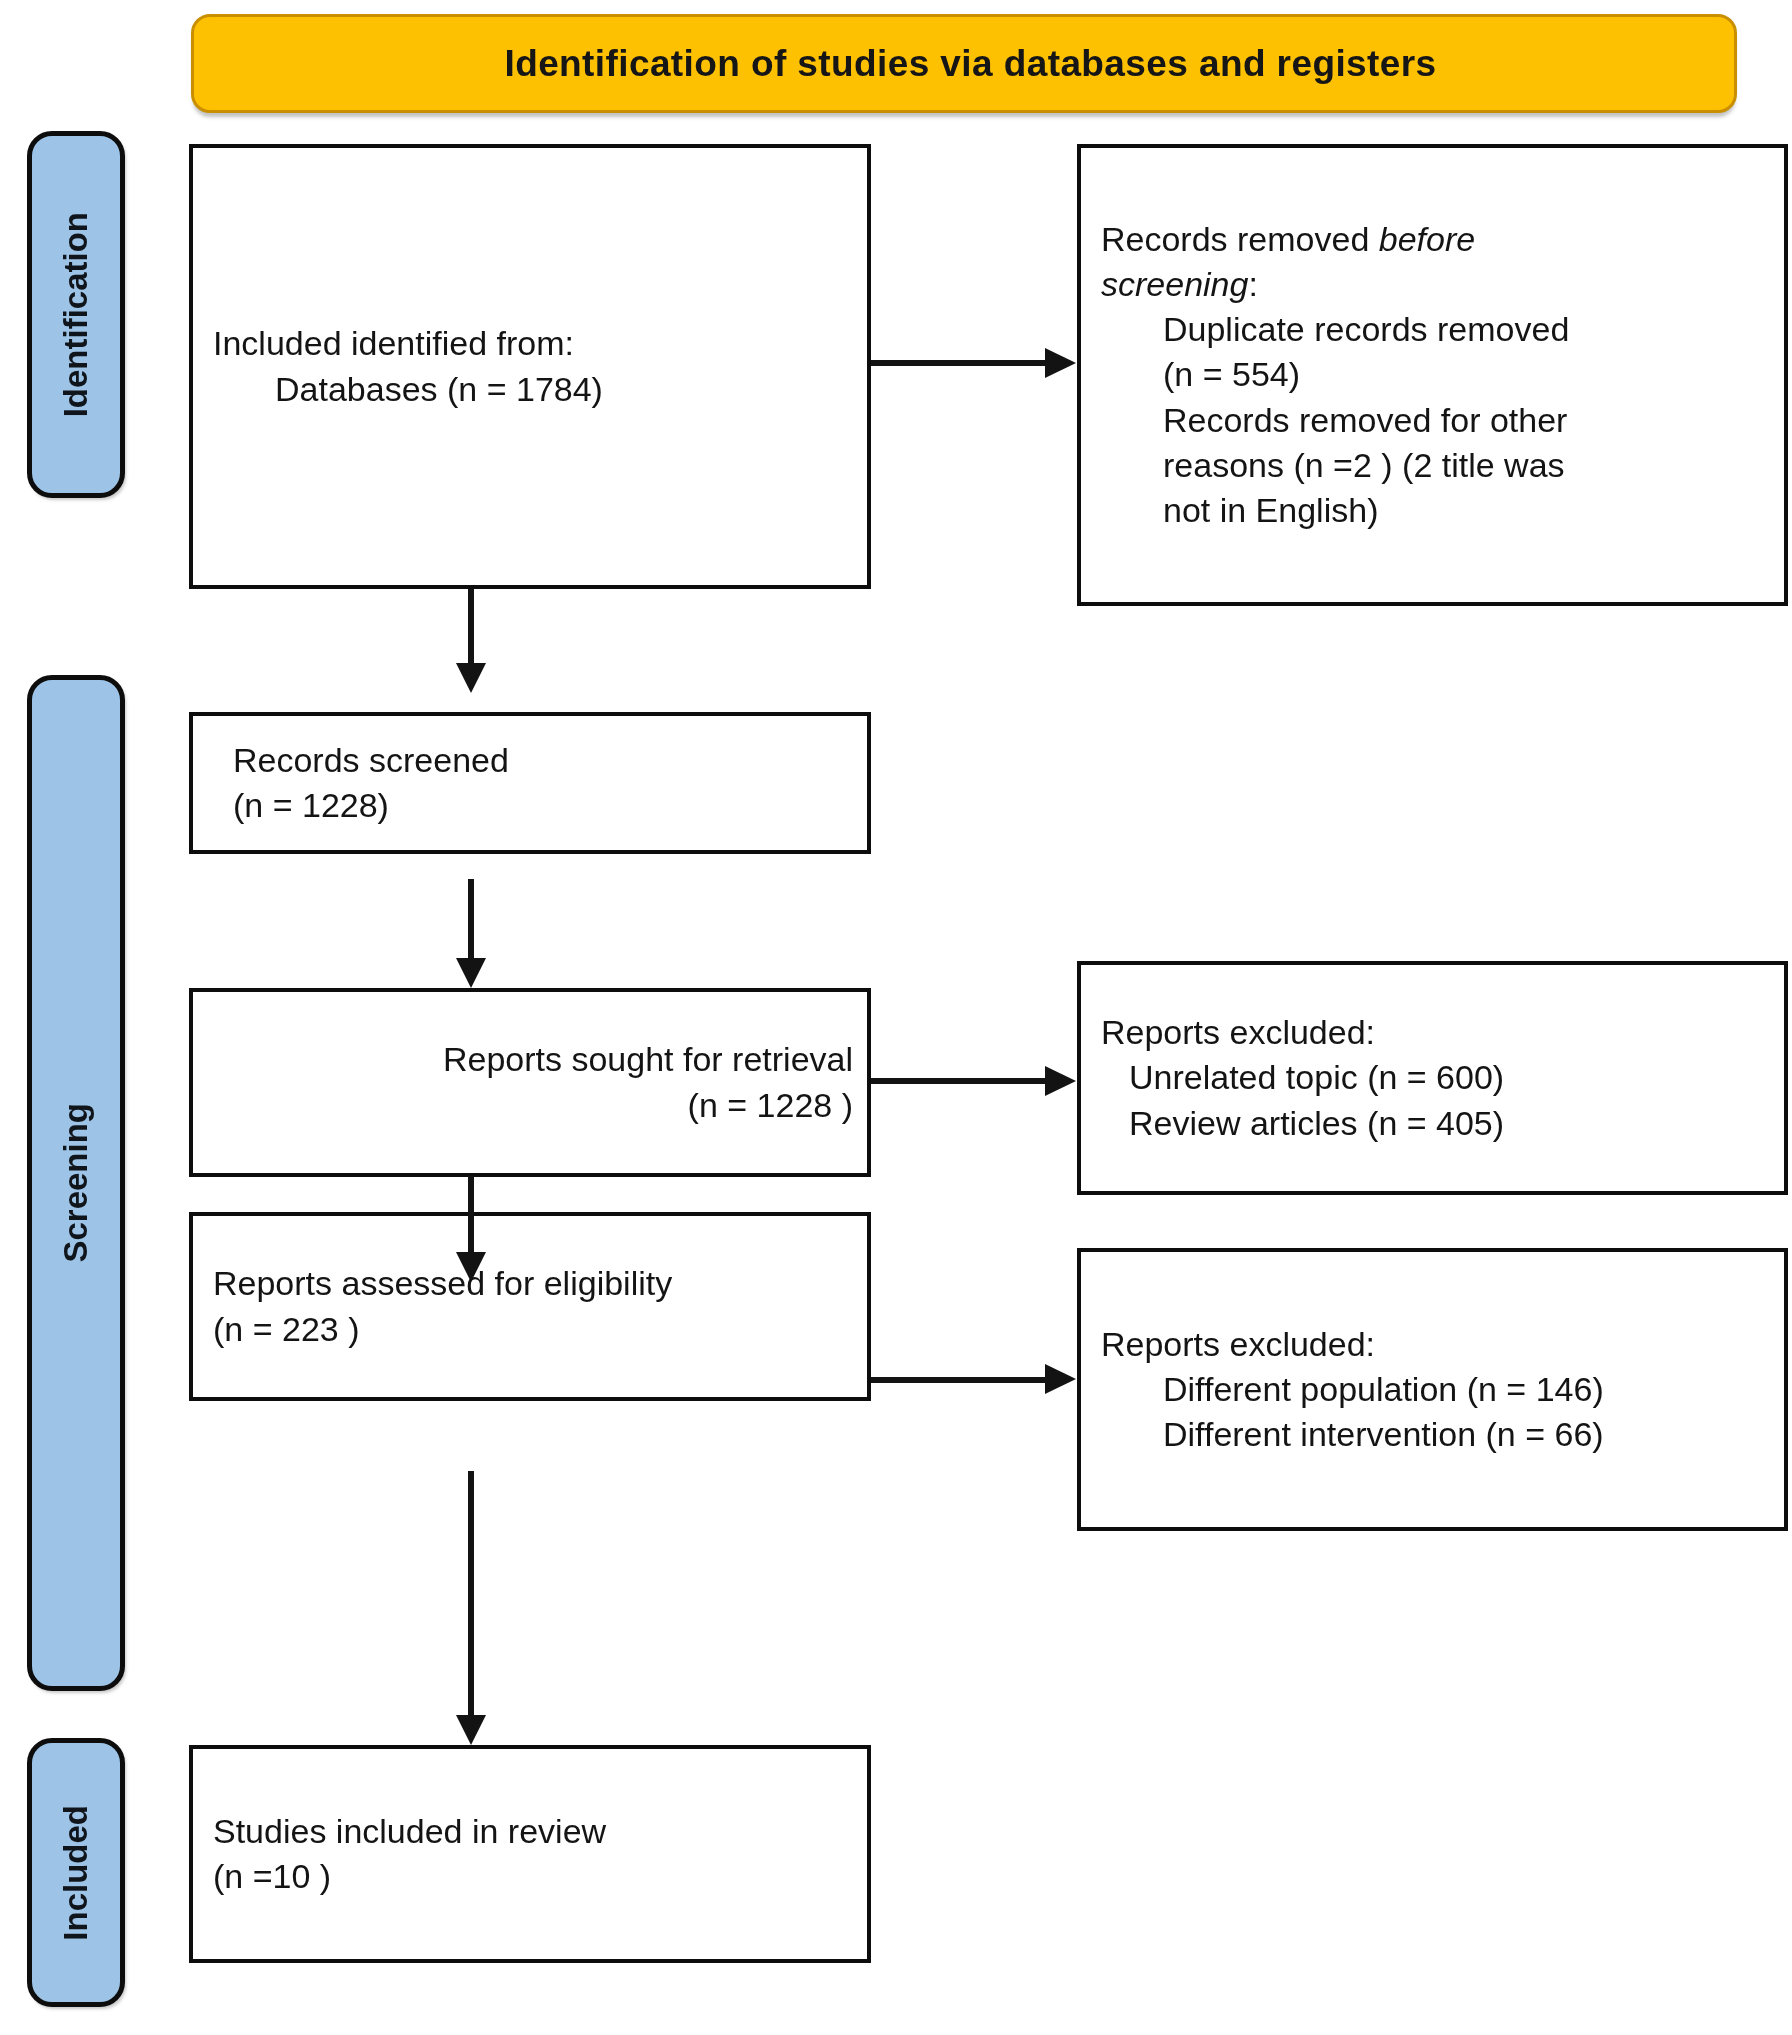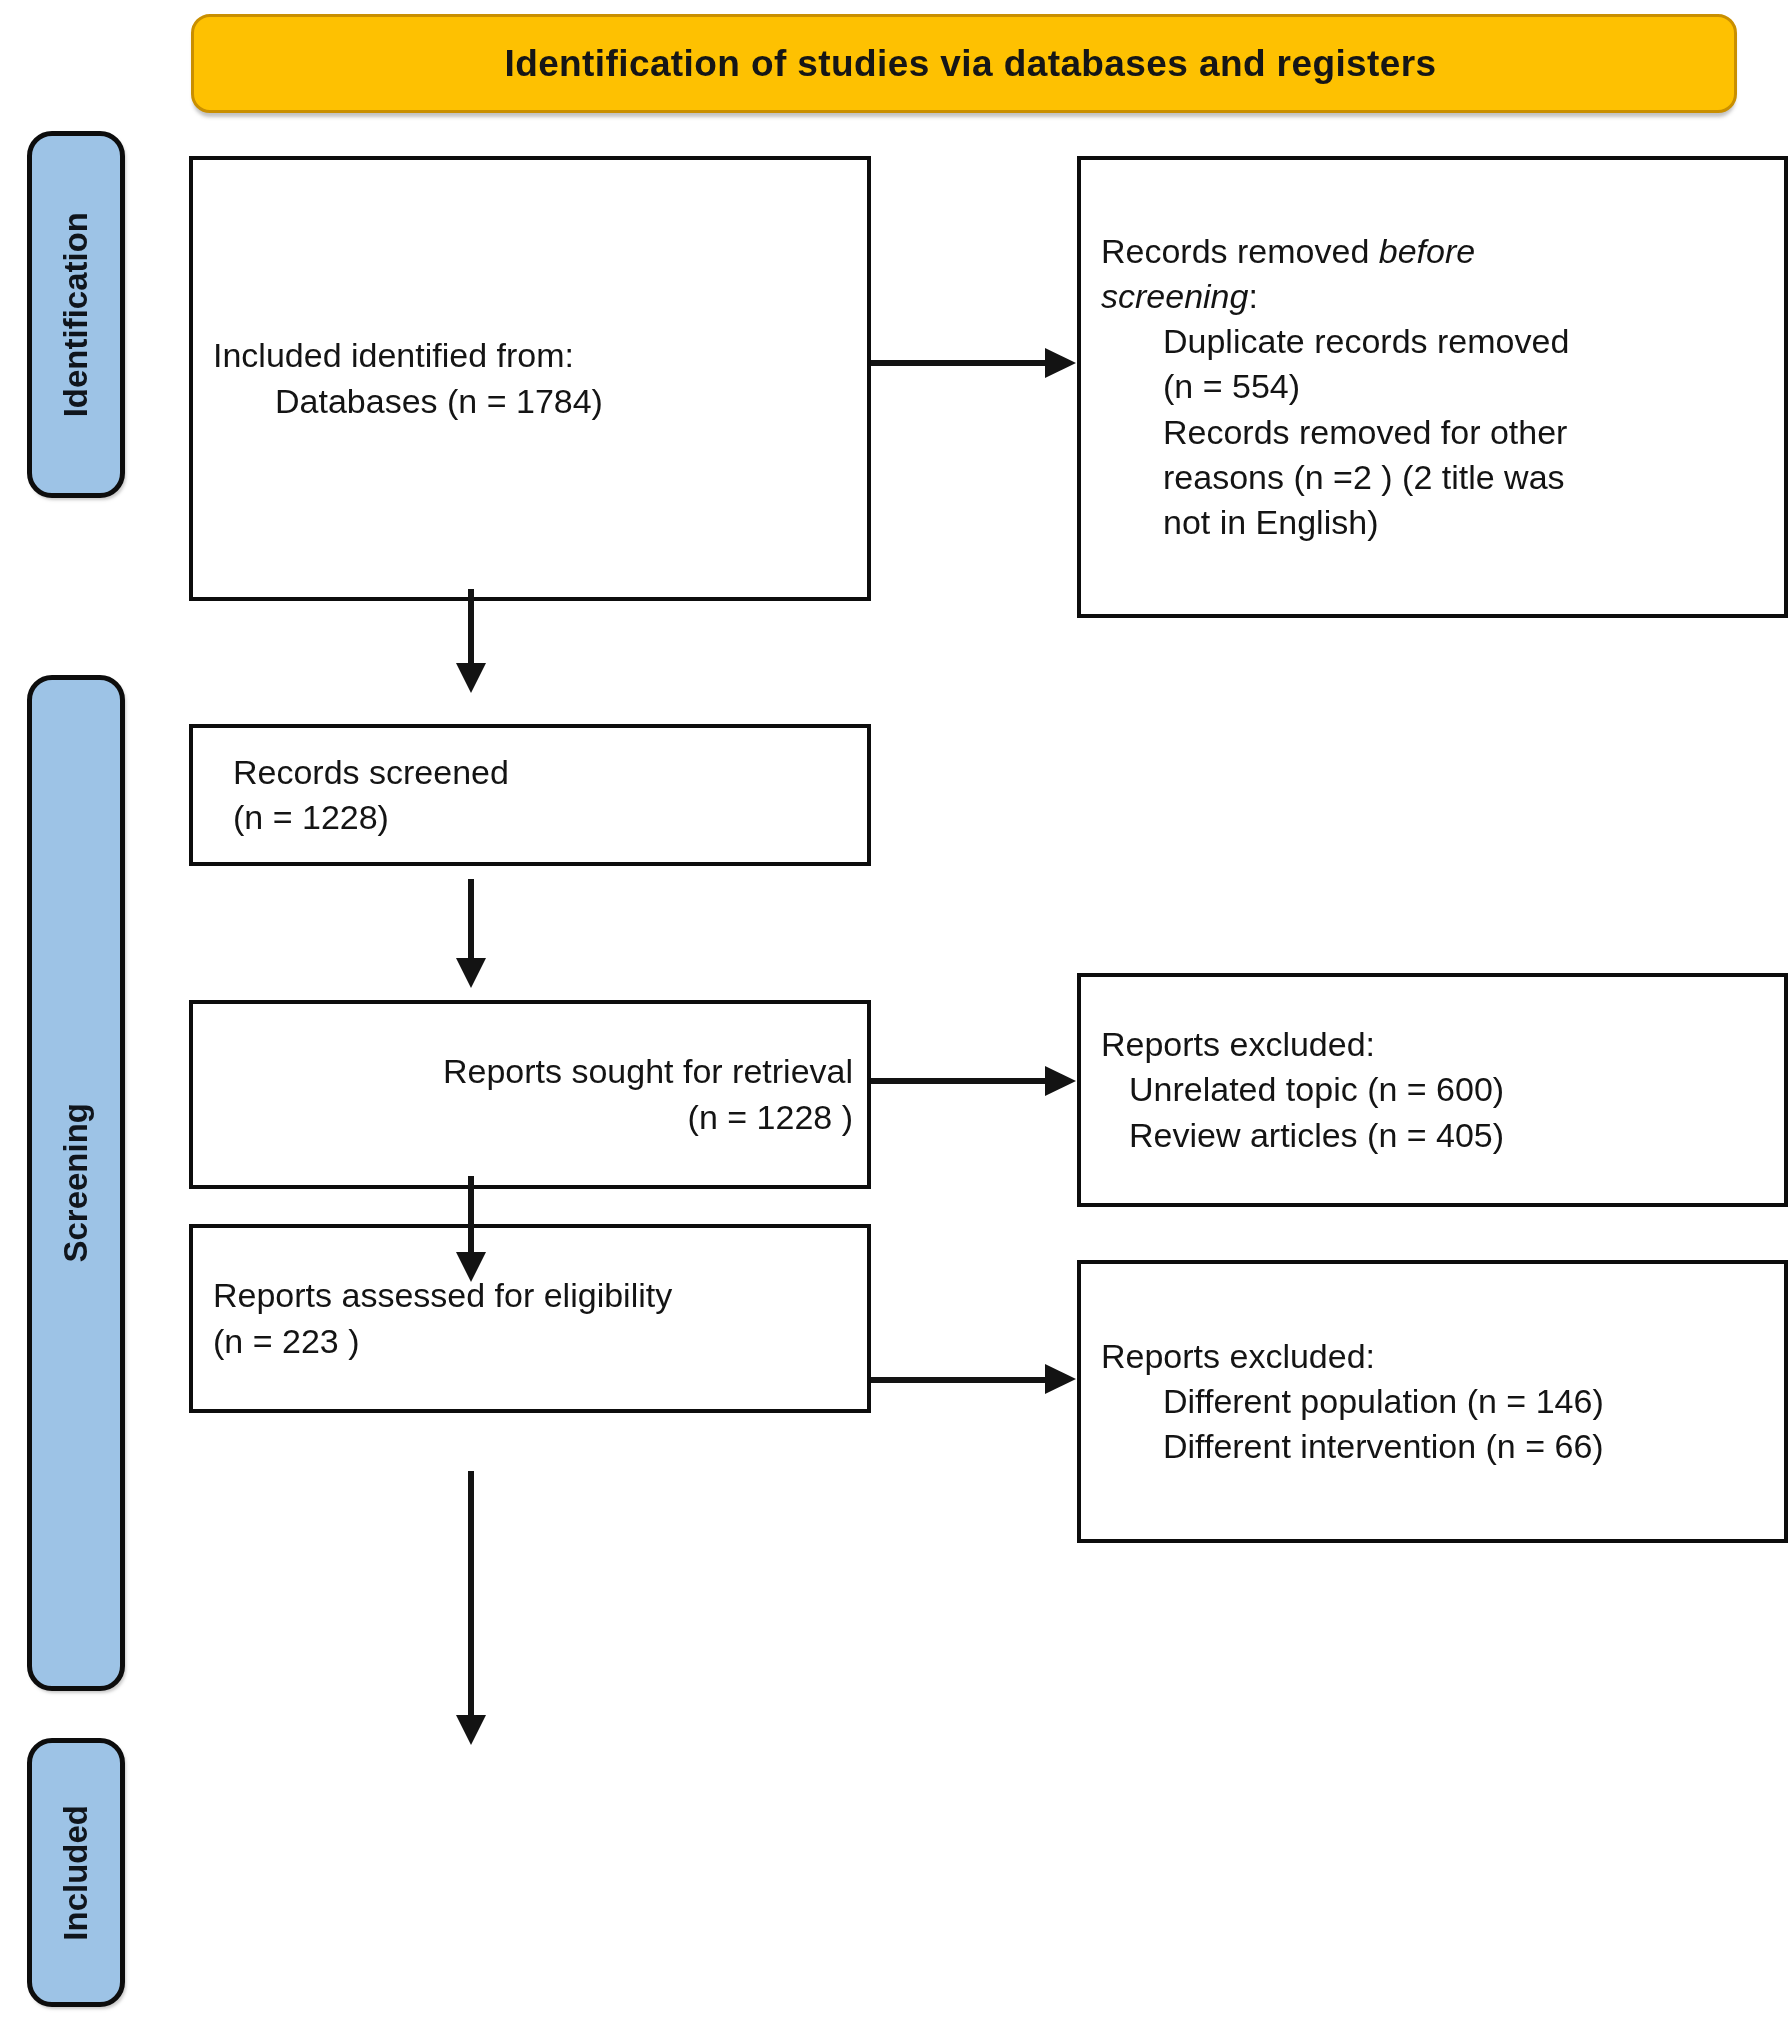--- a/index.html
+++ b/index.html
@@ -39,21 +39,21 @@
   }
   .stage-identification{top:131px;height:367px;}
   .stage-screening{top:675px;height:1016px;}
   .stage-included{top:1738px;height:269px;}
   
   .fbox{
     position:absolute;
     background:#ffffff;
     border:4.7px solid var(--box-border,#0d0d0d);
     box-sizing:border-box;
-    display:flex;flex-direction:column;justify-content:center;margin-top:12px;
+    display:flex;flex-direction:column;justify-content:center;
   }
   .lcol{left:189px;width:682px;}
   .rcol{left:1077px;width:711px;}
   .box1{top:144px;height:445px;}
   .box2{top:712px;height:142px;padding-left:20px;}
   .box3{top:988px;height:189px;text-align:right;}
   .box4{top:1212px;height:189px;}
   .box5{top:1745px;height:218px;}
   .rbox1{top:144px;height:462px;}
   .rbox2{top:961px;height:234px;}
@@ -121,20 +121,26 @@
     </div>
   </div>
 
   <div class="fbox lcol box4">
     <div class="btext">
       <div>Reports assessed for eligibility</div>
       <div>(n = 223 )</div>
     </div>
   </div>
 
+  <div class="fbox lcol box5">
+    <div class="btext">
+      <div>Studies included in review</div>
+      <div>(n =10 )</div>
+    </div>
+  </div>
 
   <div class="fbox rcol rbox1">
     <div class="btext">
       <div><span>Records removed </span><i>before</i><br><i>screening</i><span>:</span></div>
       <div class="indent"><span>Duplicate records removed</span><br><span>(n = 554)</span></div>
       <div class="indent"><span>Records removed for other</span><br><span>reasons (n =2 ) (2 title was</span><br><span>not in English)</span></div>
     </div>
   </div>
 
   <div class="fbox rcol rbox2">

